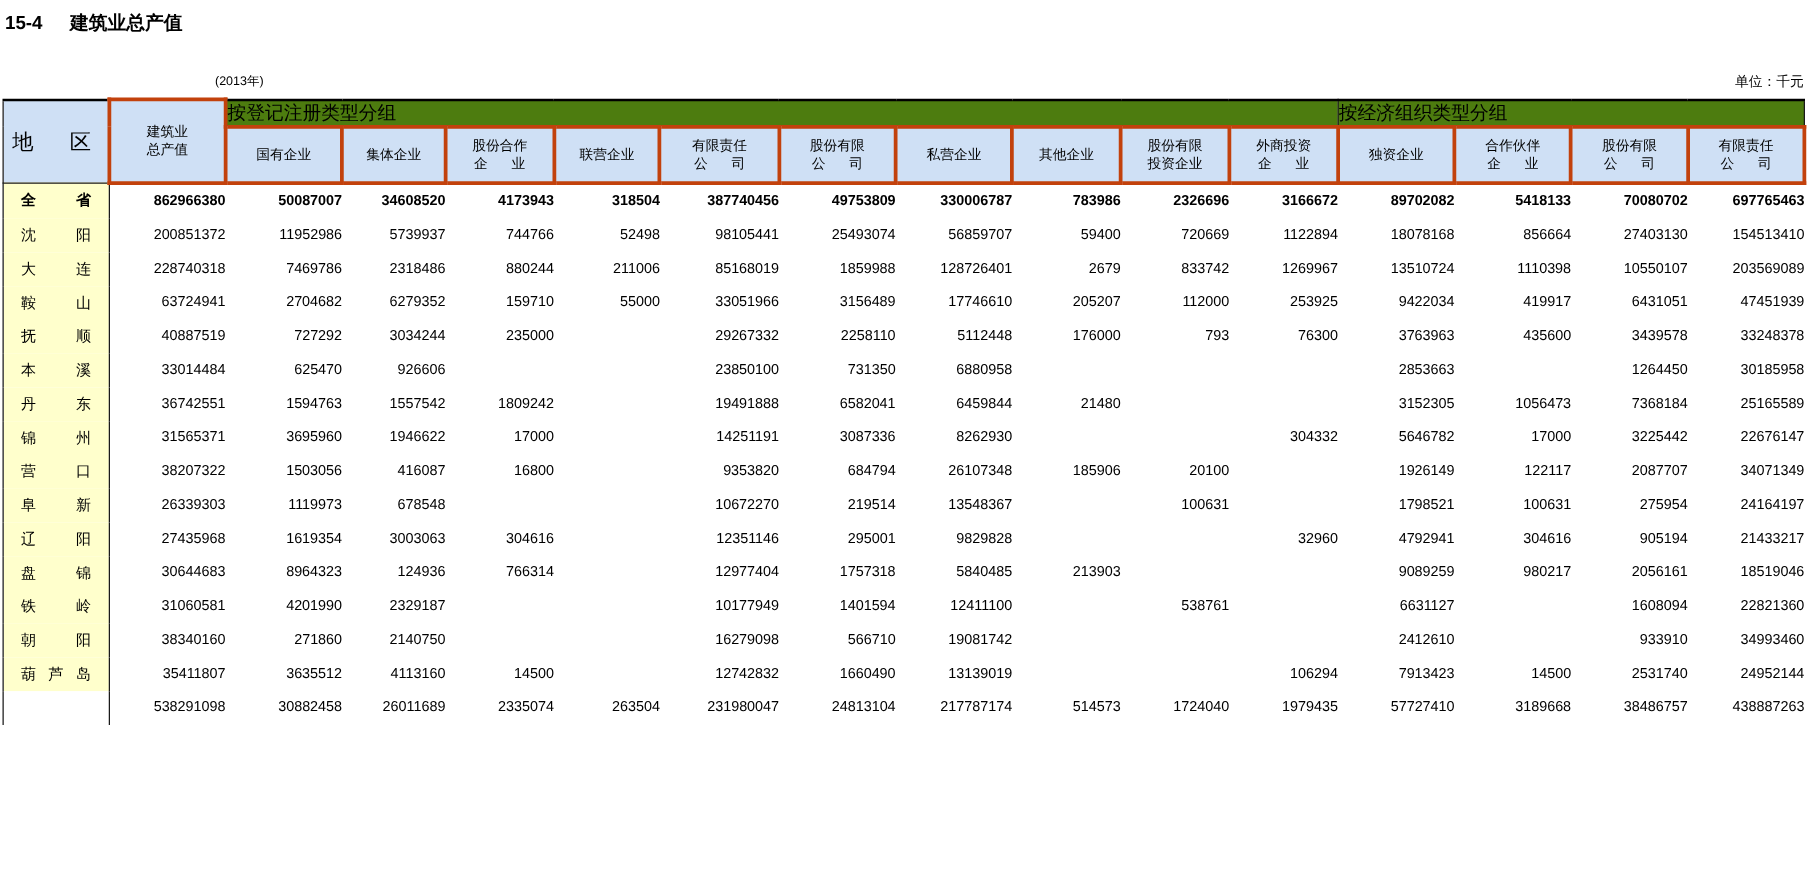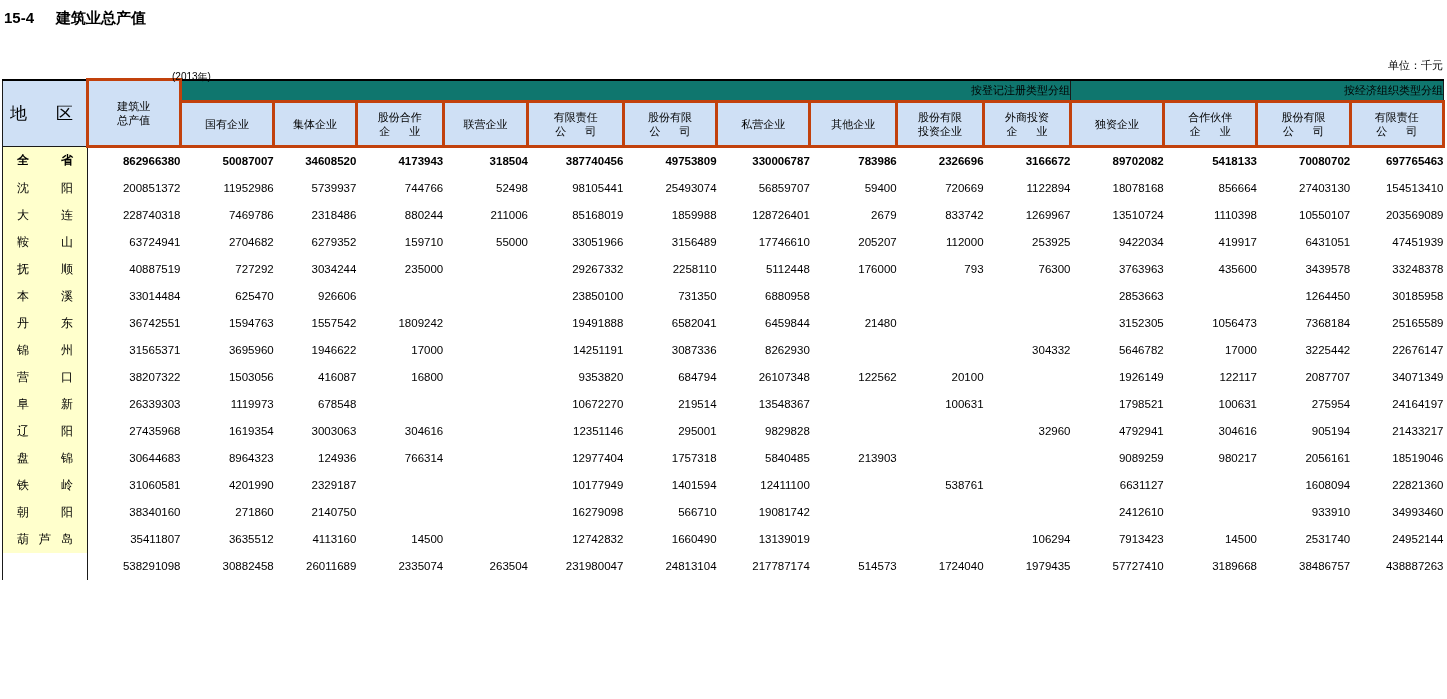--- a/index.html
+++ b/index.html
@@ -36,21 +36,21 @@
     margin-left: 22px;
   }
   .subhead {
     position: relative;
     height: 18px;
     margin-top: 30px;
   }
   .year-label {
     position: absolute;
     left: 172px;
-    top: 12px;
+    top: 0;
     font-size: 10px;
   }
   .unit-label {
     position: absolute;
     right: 4px;
     top: 0;
     font-size: 11px;
   }
   table.main {
     border-collapse: collapse;
@@ -60,24 +60,24 @@
     table-layout: fixed;
   }
   table.main th, table.main td {
     padding: 0;
     font-weight: normal;
   }
   .rule-top {
     border-top: 2px solid #000;
   }
   .hdr-group {
-    background: #0f766e;
+    background: #4d7c0f;
     border: 1px solid #1a1a1a;
-    font-size: 11px;
-    text-align: right;
+    font-size: 15px;
+    text-align: left;
     height: 19px;
     color: #000;
   }
   .hdr-region {
     background: #cfe0f5;
     border: 1px solid #1a1a1a;
     font-size: 17px;
     text-align: center;
     color: #000;
     letter-spacing: 6px;
@@ -375,21 +375,21 @@
         <tr>
           <td class="region"><span class="rname">营　口</span></td>
           <td class="num">38207322</td>
           <td class="num">1503056</td>
           <td class="num">416087</td>
           <td class="num">16800</td>
           <td class="num"></td>
           <td class="num">9353820</td>
           <td class="num">684794</td>
           <td class="num">26107348</td>
-          <td class="num">122562</td>
+          <td class="num">185906</td>
           <td class="num">20100</td>
           <td class="num"></td>
           <td class="num">1926149</td>
           <td class="num">122117</td>
           <td class="num">2087707</td>
           <td class="num">34071349</td>
         </tr>
         <tr>
           <td class="region"><span class="rname">阜　新</span></td>
           <td class="num">26339303</td>

